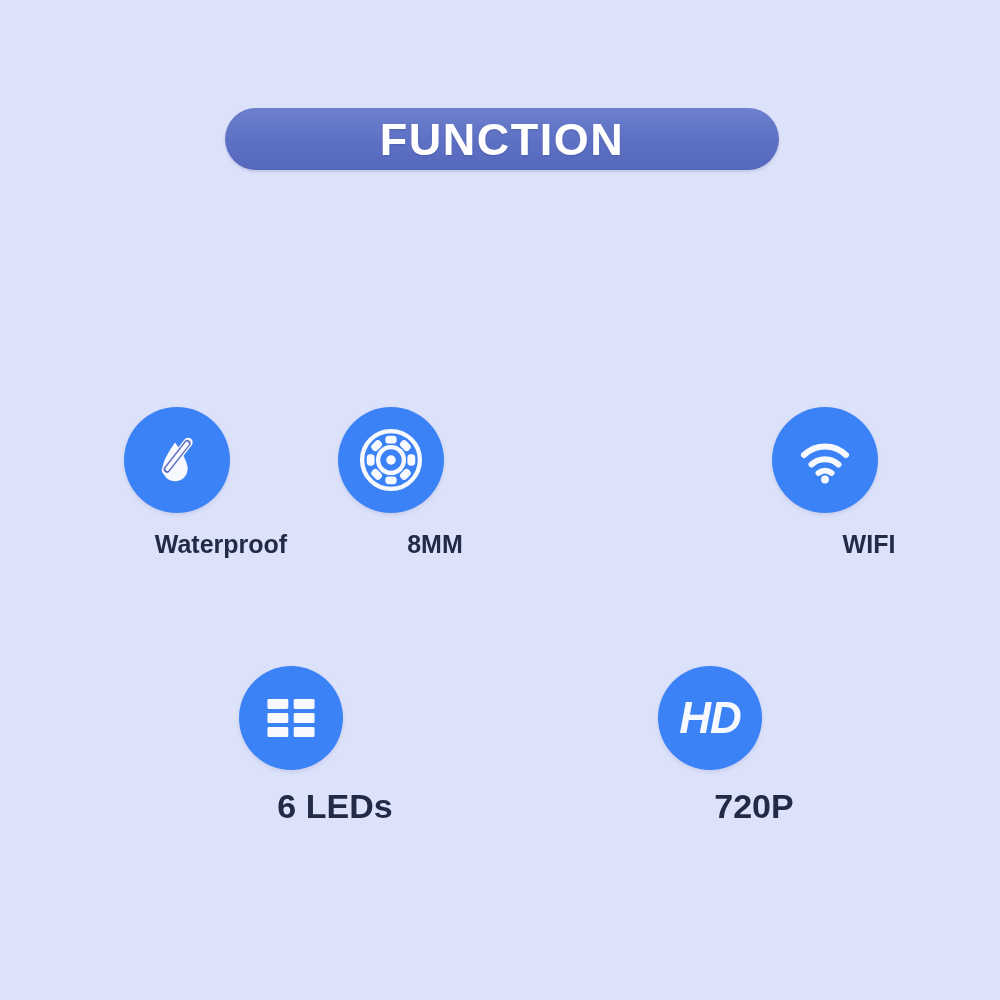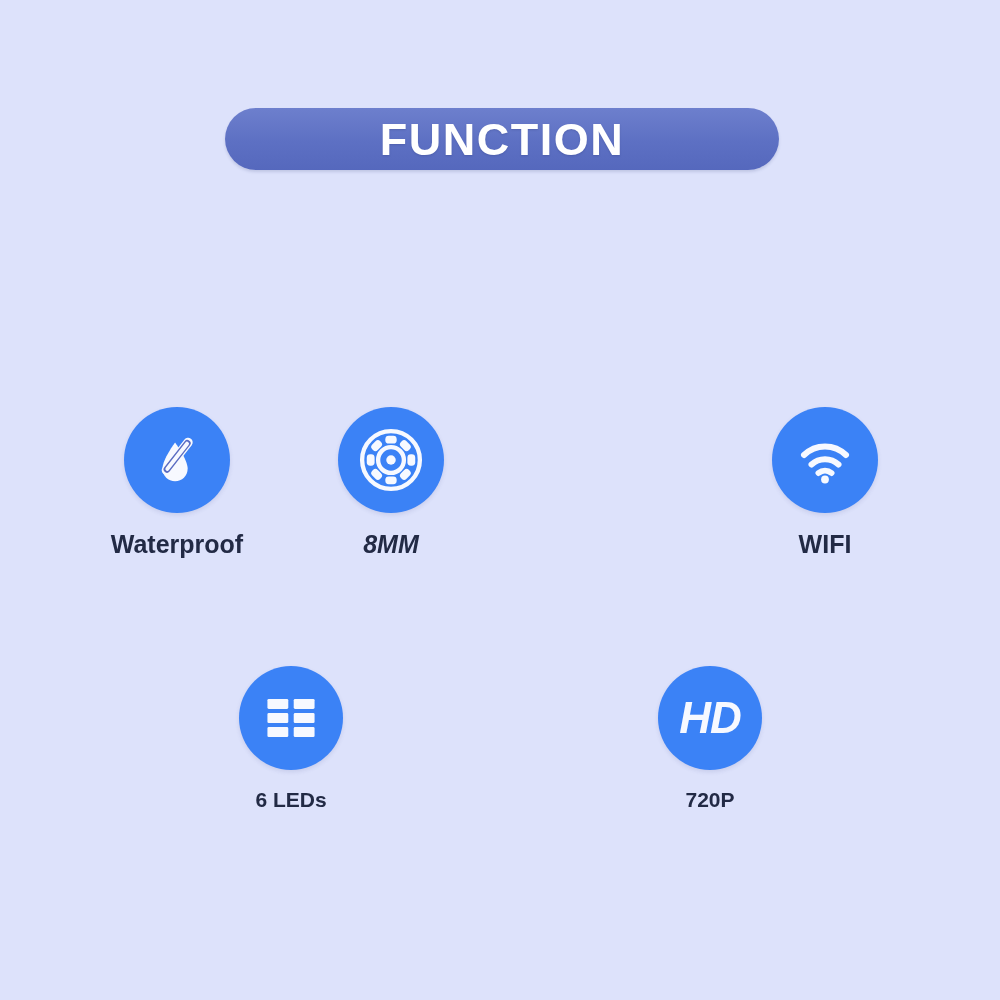--- a/index.html
+++ b/index.html
@@ -84,31 +84,32 @@
     box-shadow: 0 2px 4px rgba(70, 80, 140, 0.14);
   }
 
   .feature-label {
     margin-top: 19px;
     color: #222a45;
     font-weight: bold;
     line-height: 1;
     white-space: nowrap;
     text-align: left;
+    margin-left: 44px;
   }
 
   .row1 .icon-circle { width: 106px; height: 106px; }
   .row1 .feature-label { font-size: 25px; }
 
   .row2 .icon-circle { width: 104px; height: 104px; }
-  .row2 .feature-label { font-size: 21px; }
+  .row2 .feature-label { font-size: 34px; }
 
   
   .f-waterproof { left: 124px;  top: 407px; width: 106px; }
-  .f-8mm        { left: 338px;  top: 407px; width: 106px; font-style: italic; }
+  .f-8mm        { left: 338px;  top: 407px; width: 106px; }
   .f-realtime   { left: 556px;  top: 407px; width: 106px; }
   .f-wifi       { left: 772px;  top: 407px; width: 106px; }
 
   
   .f-leds       { left: 239px;  top: 666px; width: 104px; }
   .f-photos     { left: 451px;  top: 666px; width: 104px; }
   .f-720p       { left: 658px;  top: 666px; width: 104px; }
 
   
   .feature-label-wrap {

